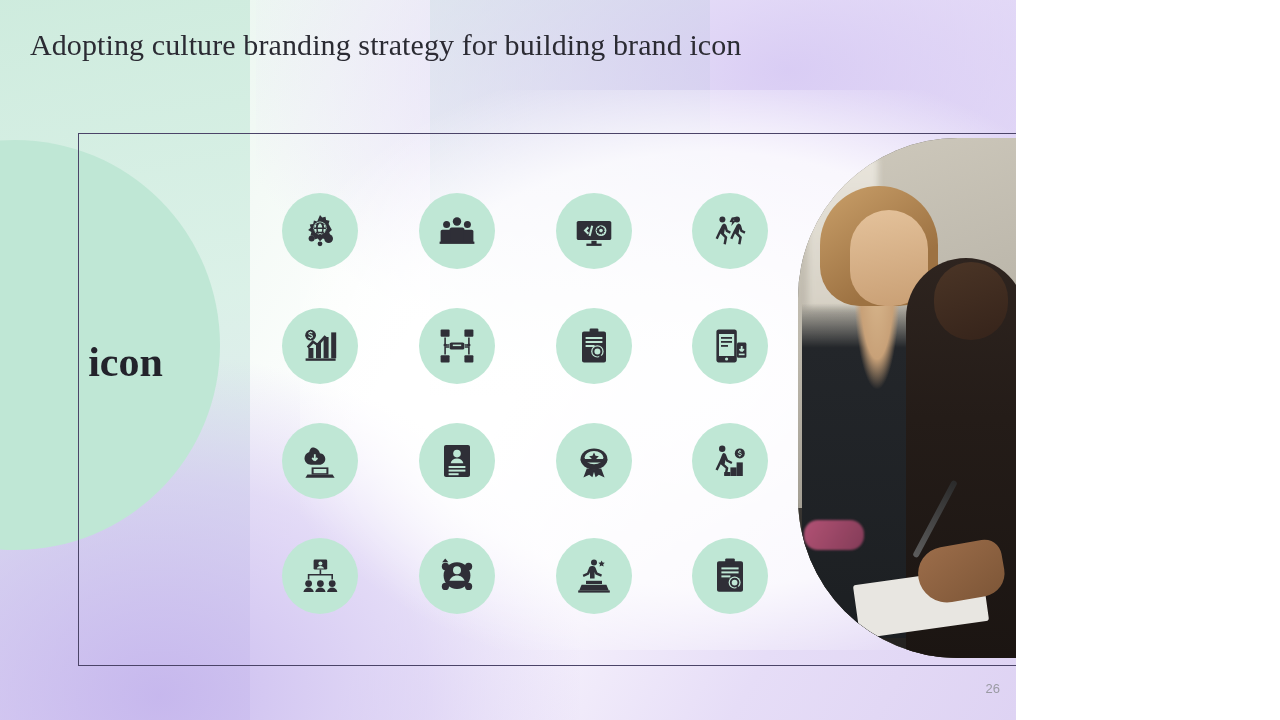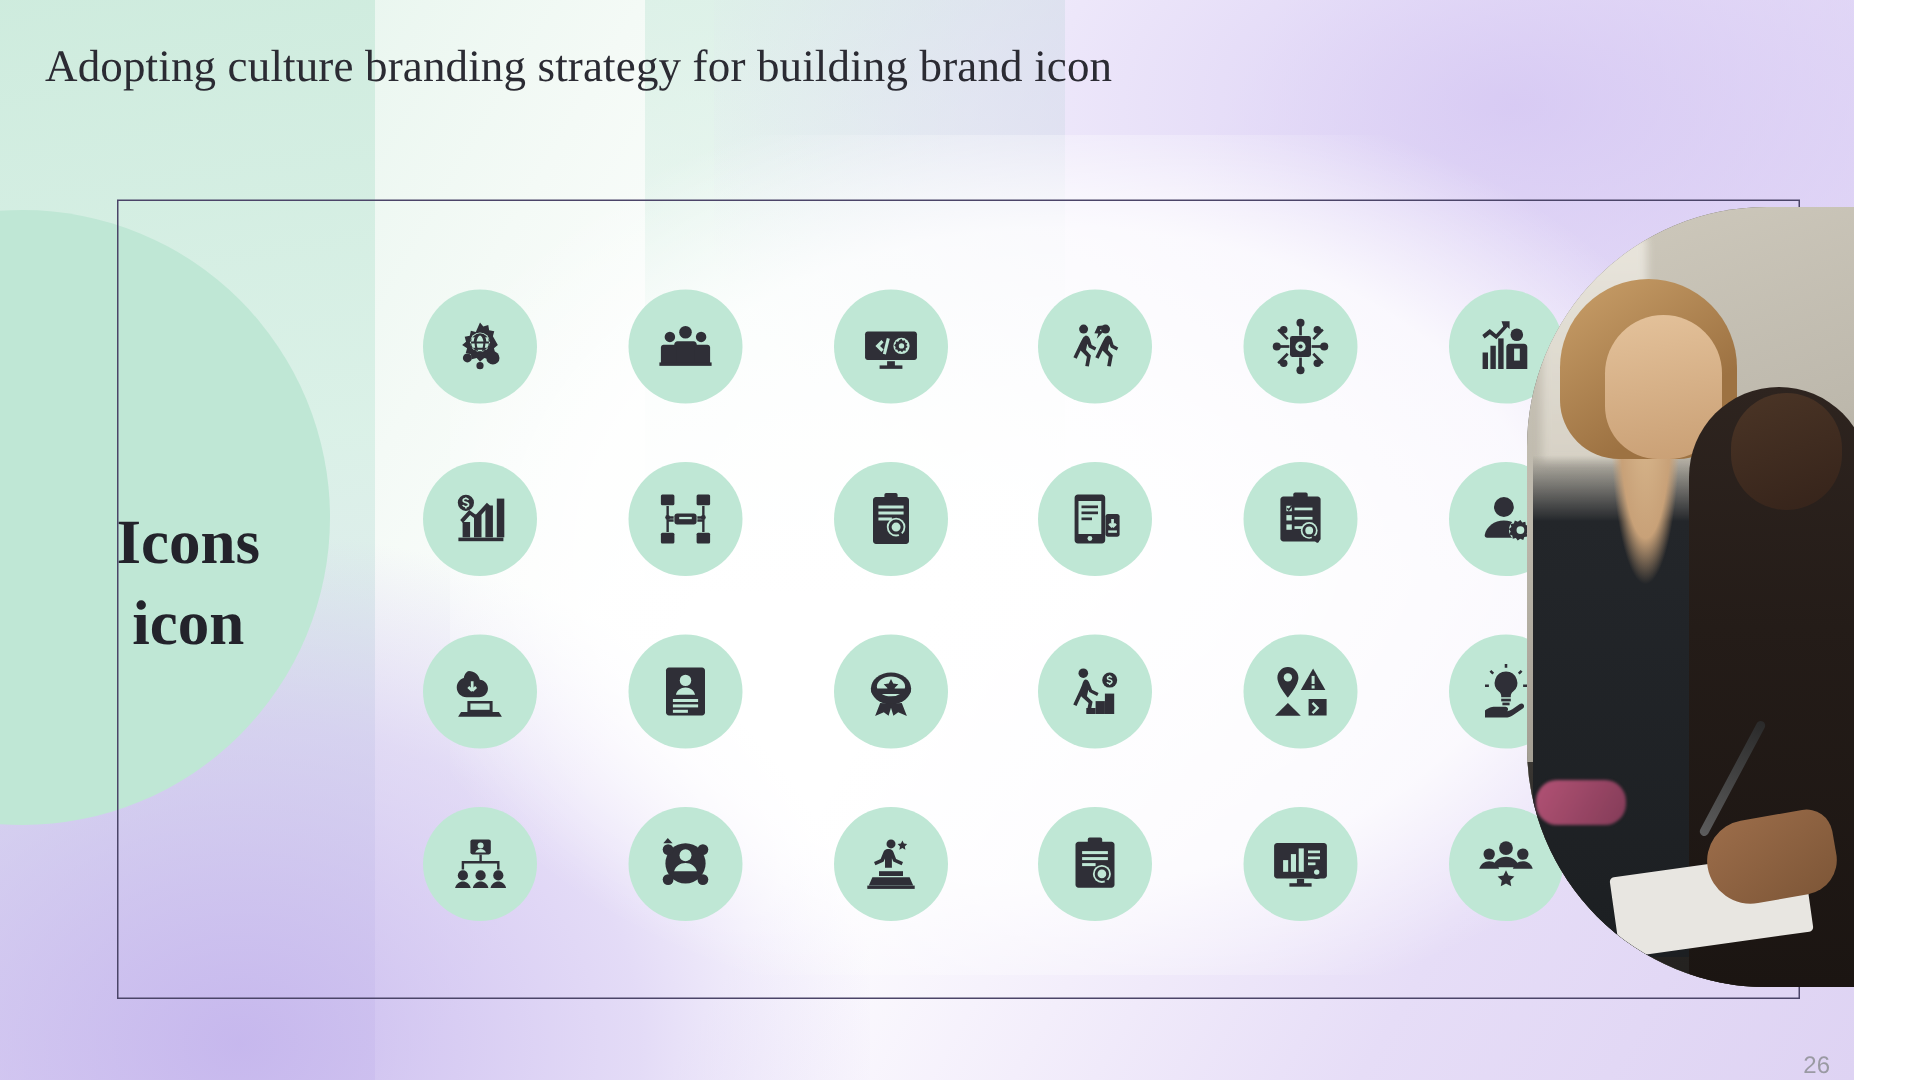--- a/index.html
+++ b/index.html
@@ -8,25 +8,24 @@
     width: 1280px;
     height: 720px;
     overflow: hidden;
   }
   body {
     font-family: "Liberation Sans", sans-serif;
     background: #ffffff;
   }
   .slide {
     position: relative;
-    width: 1192px;
+    width: 1016px;
     height: 720px;
     overflow: hidden;
     background: #ffffff;
-    padding-left: 44px;
   }
 
   
   .bg-base {
     position: absolute;
     inset: 0;
     background:
       linear-gradient(120deg,
         #d9f0e4 0%,
         #e9f6ef 14%,
@@ -216,42 +215,41 @@
     background: linear-gradient(120deg, #c2587e, #8e3f5e);
     border-radius: 14px;
     opacity: .9;
     filter: blur(1px);
   }
 
   
   .page-num {
     position: absolute;
     right: 16px;
-    bottom: 0;
-    font-size: 16px;
+    bottom: 24px;
+    font-size: 13px;
     color: #9a9aa3;
   }
 </style>
 </head>
 <body>
 
 <div class="slide">
 
   <div class="bg-base"></div>
   <div class="bg-left-green"></div>
   <div class="bg-green-mid"></div>
   <div class="bg-purple-top"></div>
   <div class="bg-purple-bl"></div>
   <div class="bg-white-center"></div>
 
   <div class="title">Adopting culture branding strategy for building brand icon</div>
 
   <div class="left-circle"></div>
   <div class="left-label">
-    <span>Icons</span>
     <span>icon</span>
   </div>
 
   <div class="panel"></div>
 
   <div class="grid">
 
     <div class="icon-cell">
       <svg width="40" height="40" viewBox="0 0 40 40">
           <g class="ic">

